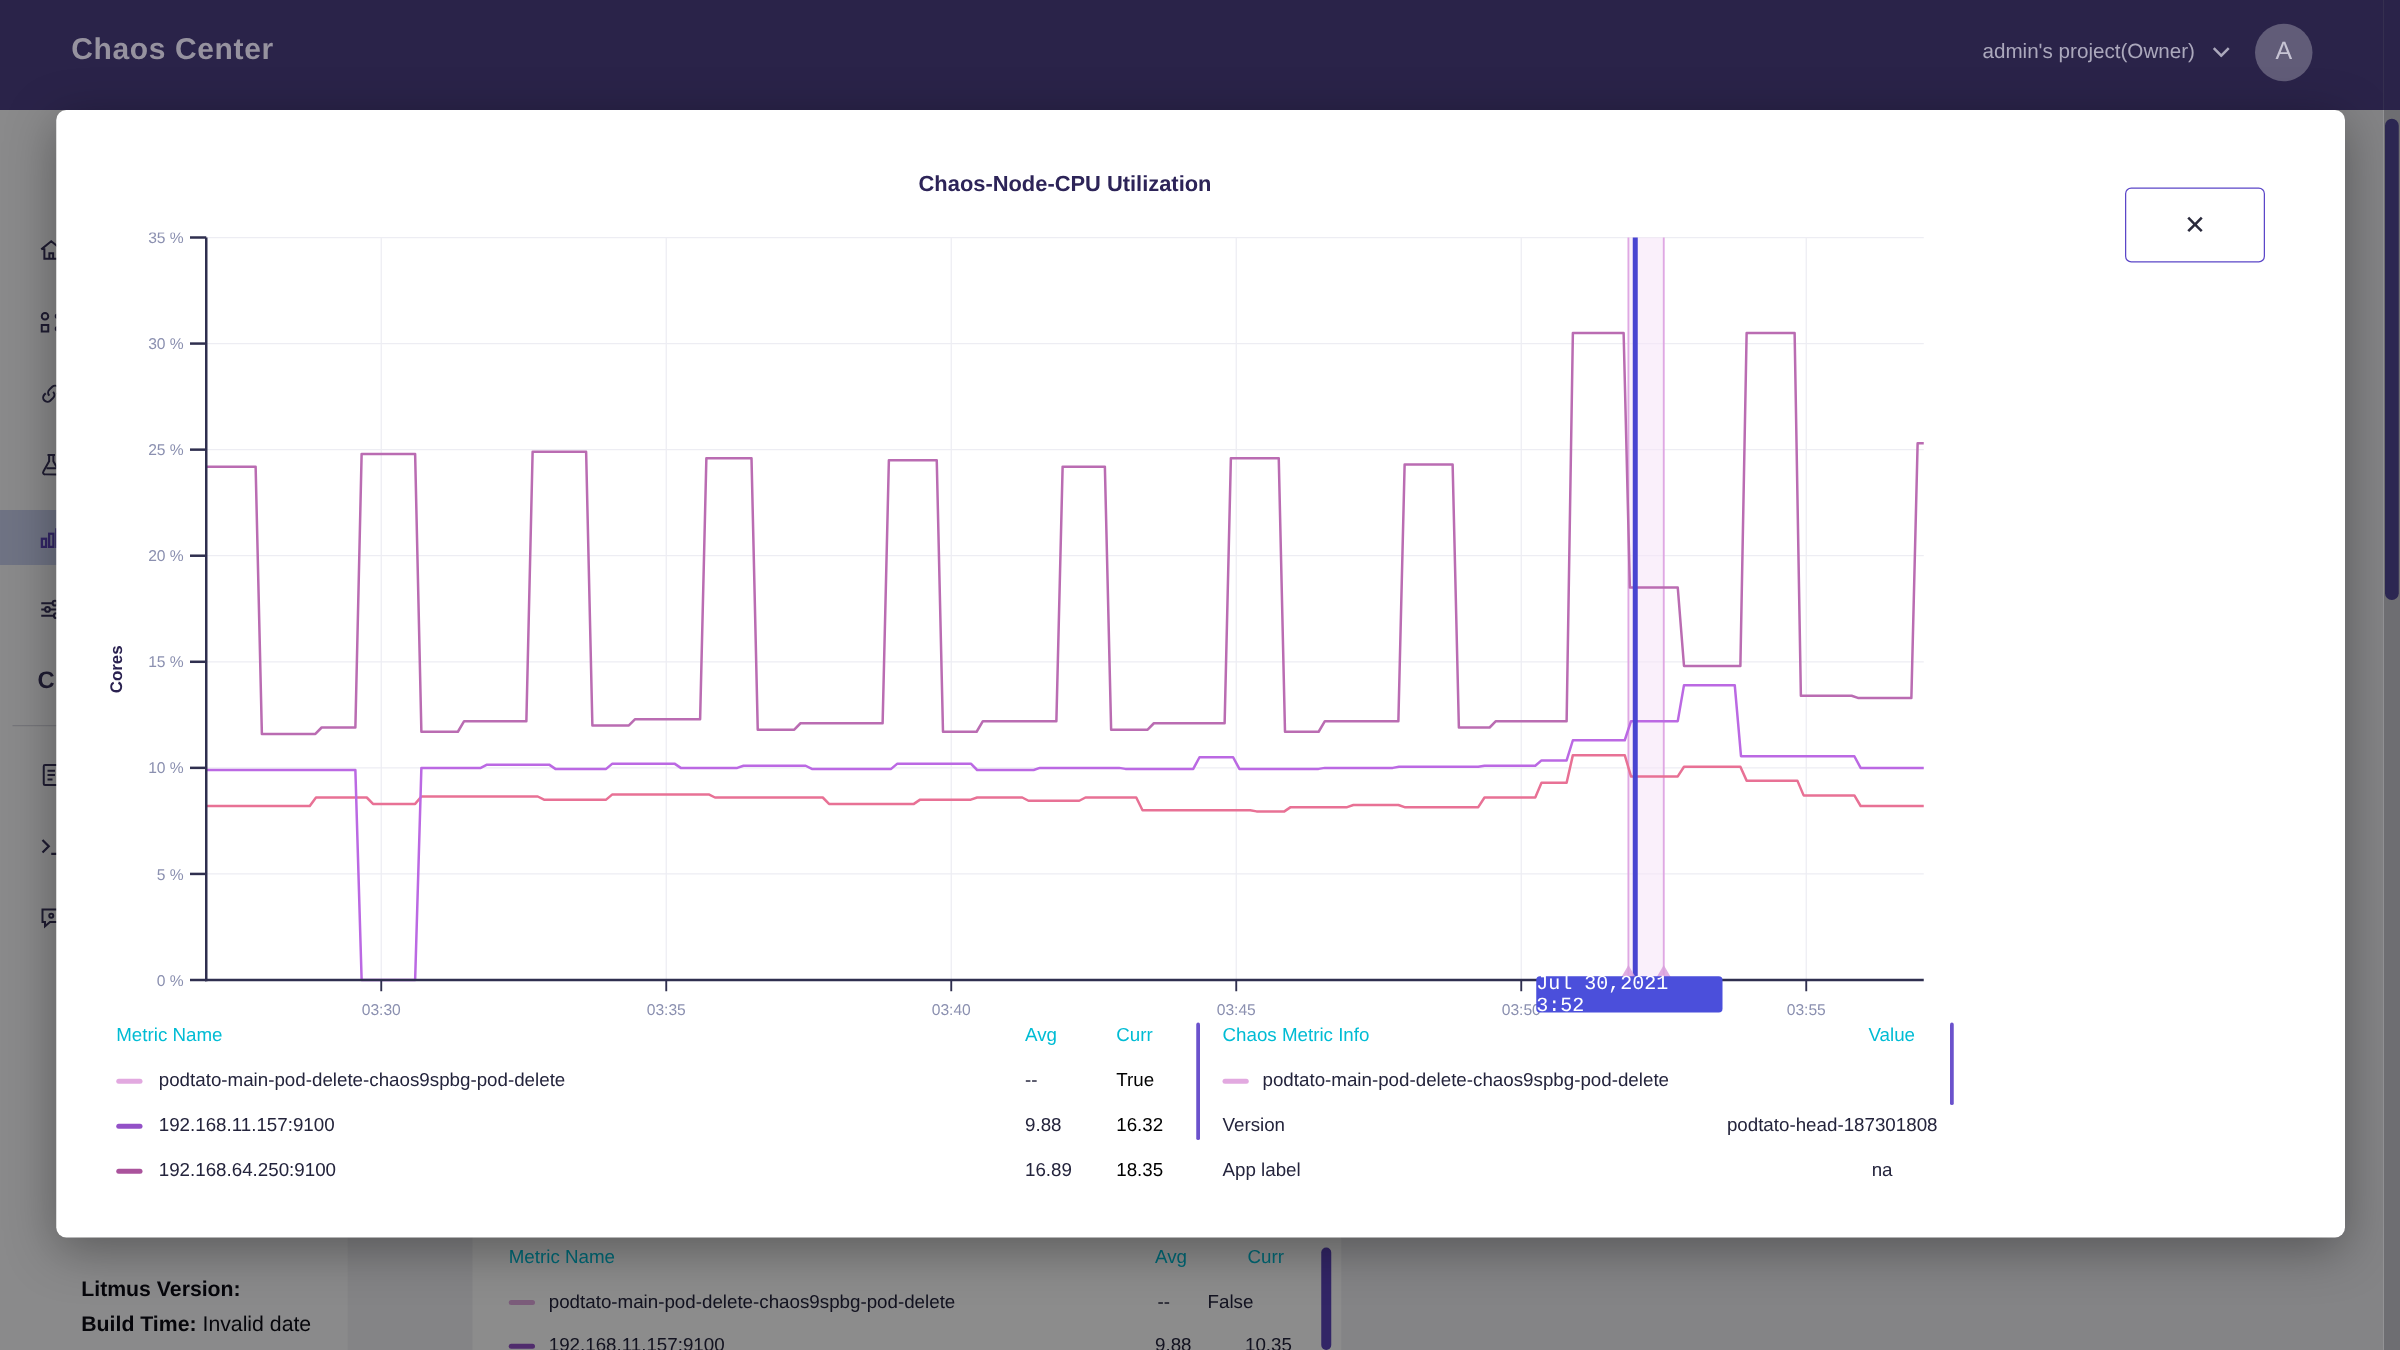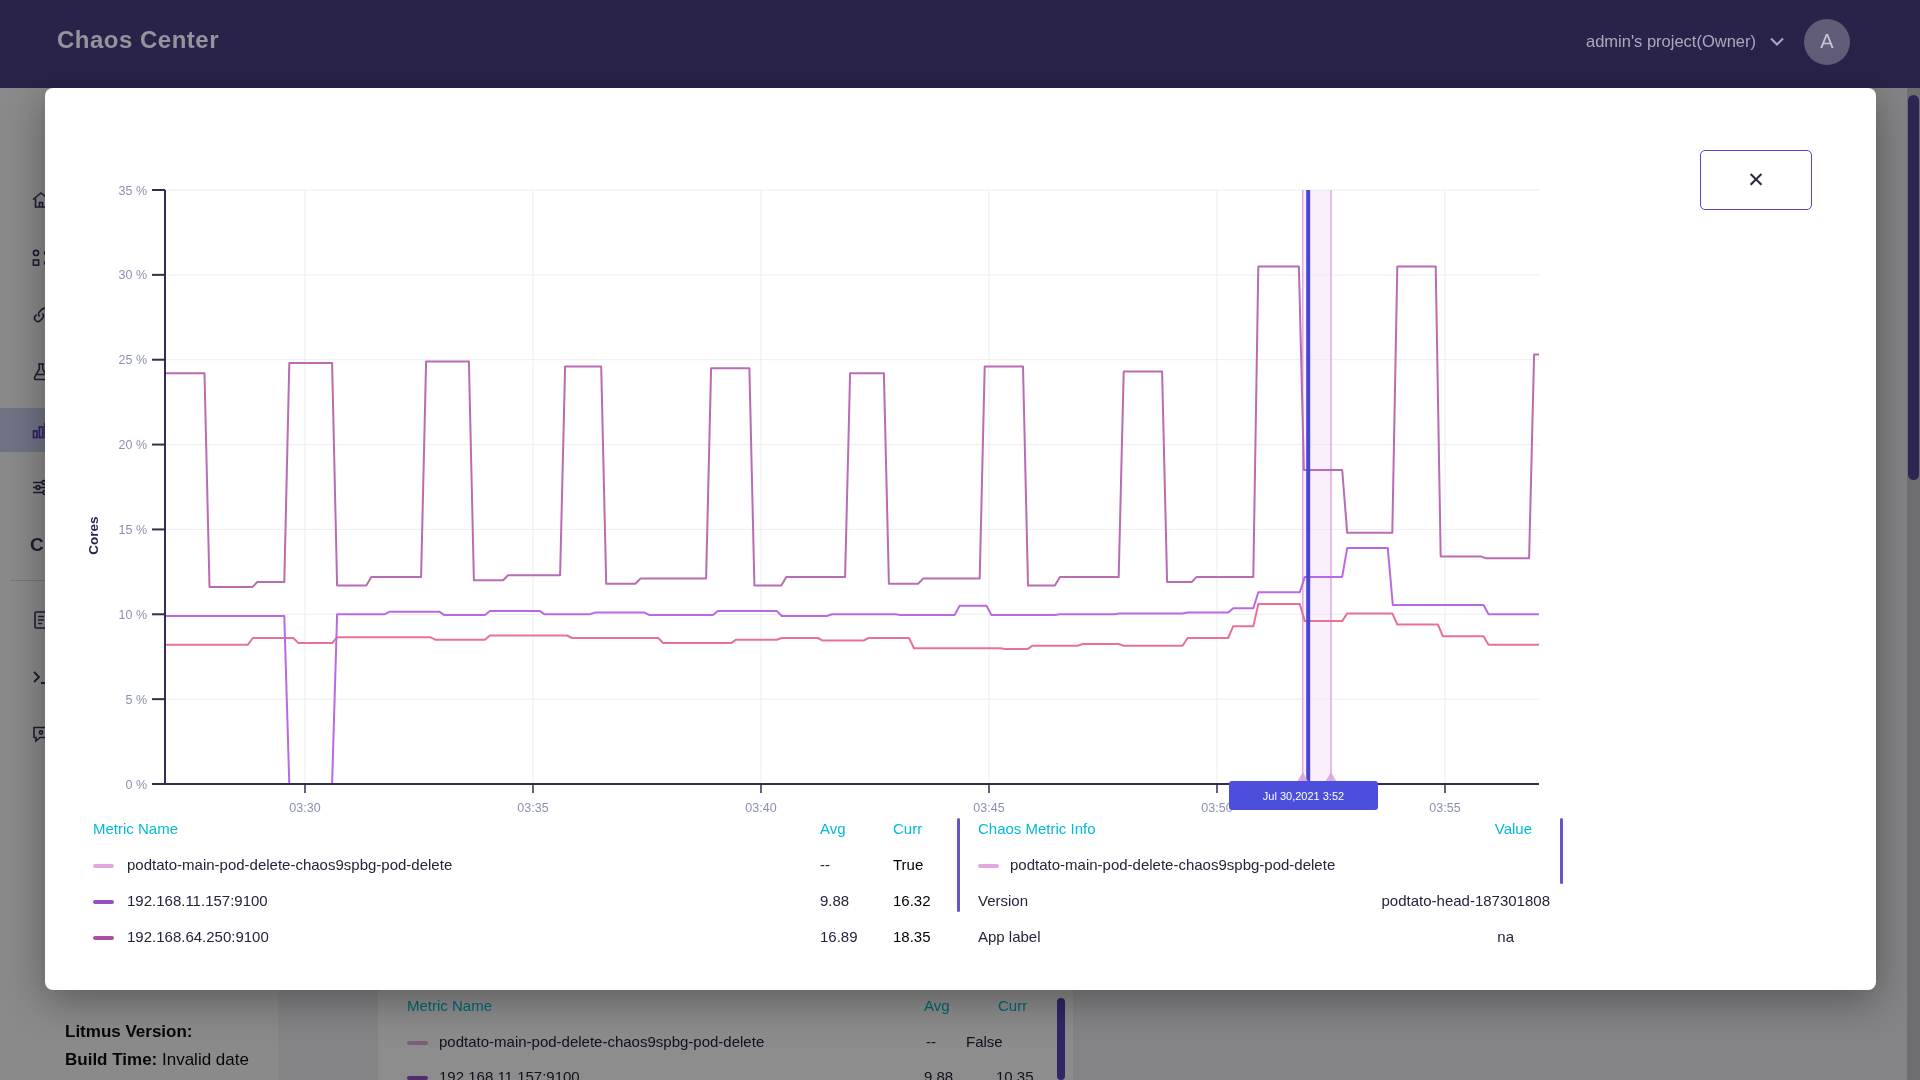--- a/index.html
+++ b/index.html
@@ -62,22 +62,22 @@
   .modal-title { position:absolute; left:120px; top:49px; width:1374px; text-align:center;
                  font-size:17.5px; font-weight:bold; color:#2d2458; }
   .close-btn { position:absolute; left:1655px; top:62px; width:112px; height:60px; background:#fff;
                border:1.5px solid #5b46c8; border-radius:5px; font-size:21px; color:#2a2a3c;
                display:flex; align-items:center; justify-content:center; cursor:pointer; }
   .ylabel { position:absolute; left:-12px; top:440px; width:120px; text-align:center;
             transform:rotate(-90deg); font-size:13.5px; font-weight:bold; color:#2a2150; }
   #chart-svg { position:absolute; left:55px; top:98px; }
 
   .chart-tooltip { position:absolute; left:1184px; top:693px; width:149px; height:29px;
-                   background:#4b4fdb; border-radius:3px; color:#ffffff; font-size:11px;
-                   display:flex; align-items:center; justify-content:center; z-index:12; }
+                   background:#4b4fdb; border-radius:3px; color:#ffffff; font-size:16px;
+                   display:flex; align-items:center; justify-content:center; z-index:12;font-family:Liberation Mono, monospace; }
 
   
   .tables { position:absolute; left:0; top:732px; width:1831px; height:160px; font-size:15px; }
   .ltable { position:absolute; left:48px; top:0; width:860px; }
   .lrow { position:absolute; left:0; width:860px; height:20px; }
   .lrow .c-name { position:absolute; left:0; }
   .lrow .c-name-text { position:absolute; left:34px; color:#24243c; }
   .lrow .c-avg { position:absolute; left:727px; color:#24243c; }
   .lrow .c-curr { position:absolute; left:800px; color:#000000; }
   .teal { color:#00bcd4 !important; }
@@ -196,20 +196,21 @@
         </div>
     </div>
   </div>
 
   <div class="page-scrollbar">
     <div class="sb-top"></div>
     <div class="thumb"></div>
   </div>
 
   <div class="modal">
+    <div class="modal-title">Chaos-Node-CPU Utilization</div>
     <button class="close-btn">
         <span>✕</span>
       </button>
 
     <div class="ylabel">Cores</div>
     <svg id="chart-svg" width="1440" height="640" viewBox="100 186 1440 640">
         <line x1="305" y1="190" x2="305" y2="784" stroke="#ededf3" stroke-width="1"></line>
         <line x1="533" y1="190" x2="533" y2="784" stroke="#ededf3" stroke-width="1"></line>
         <line x1="761" y1="190" x2="761" y2="784" stroke="#ededf3" stroke-width="1"></line>
         <line x1="989" y1="190" x2="989" y2="784" stroke="#ededf3" stroke-width="1"></line>

